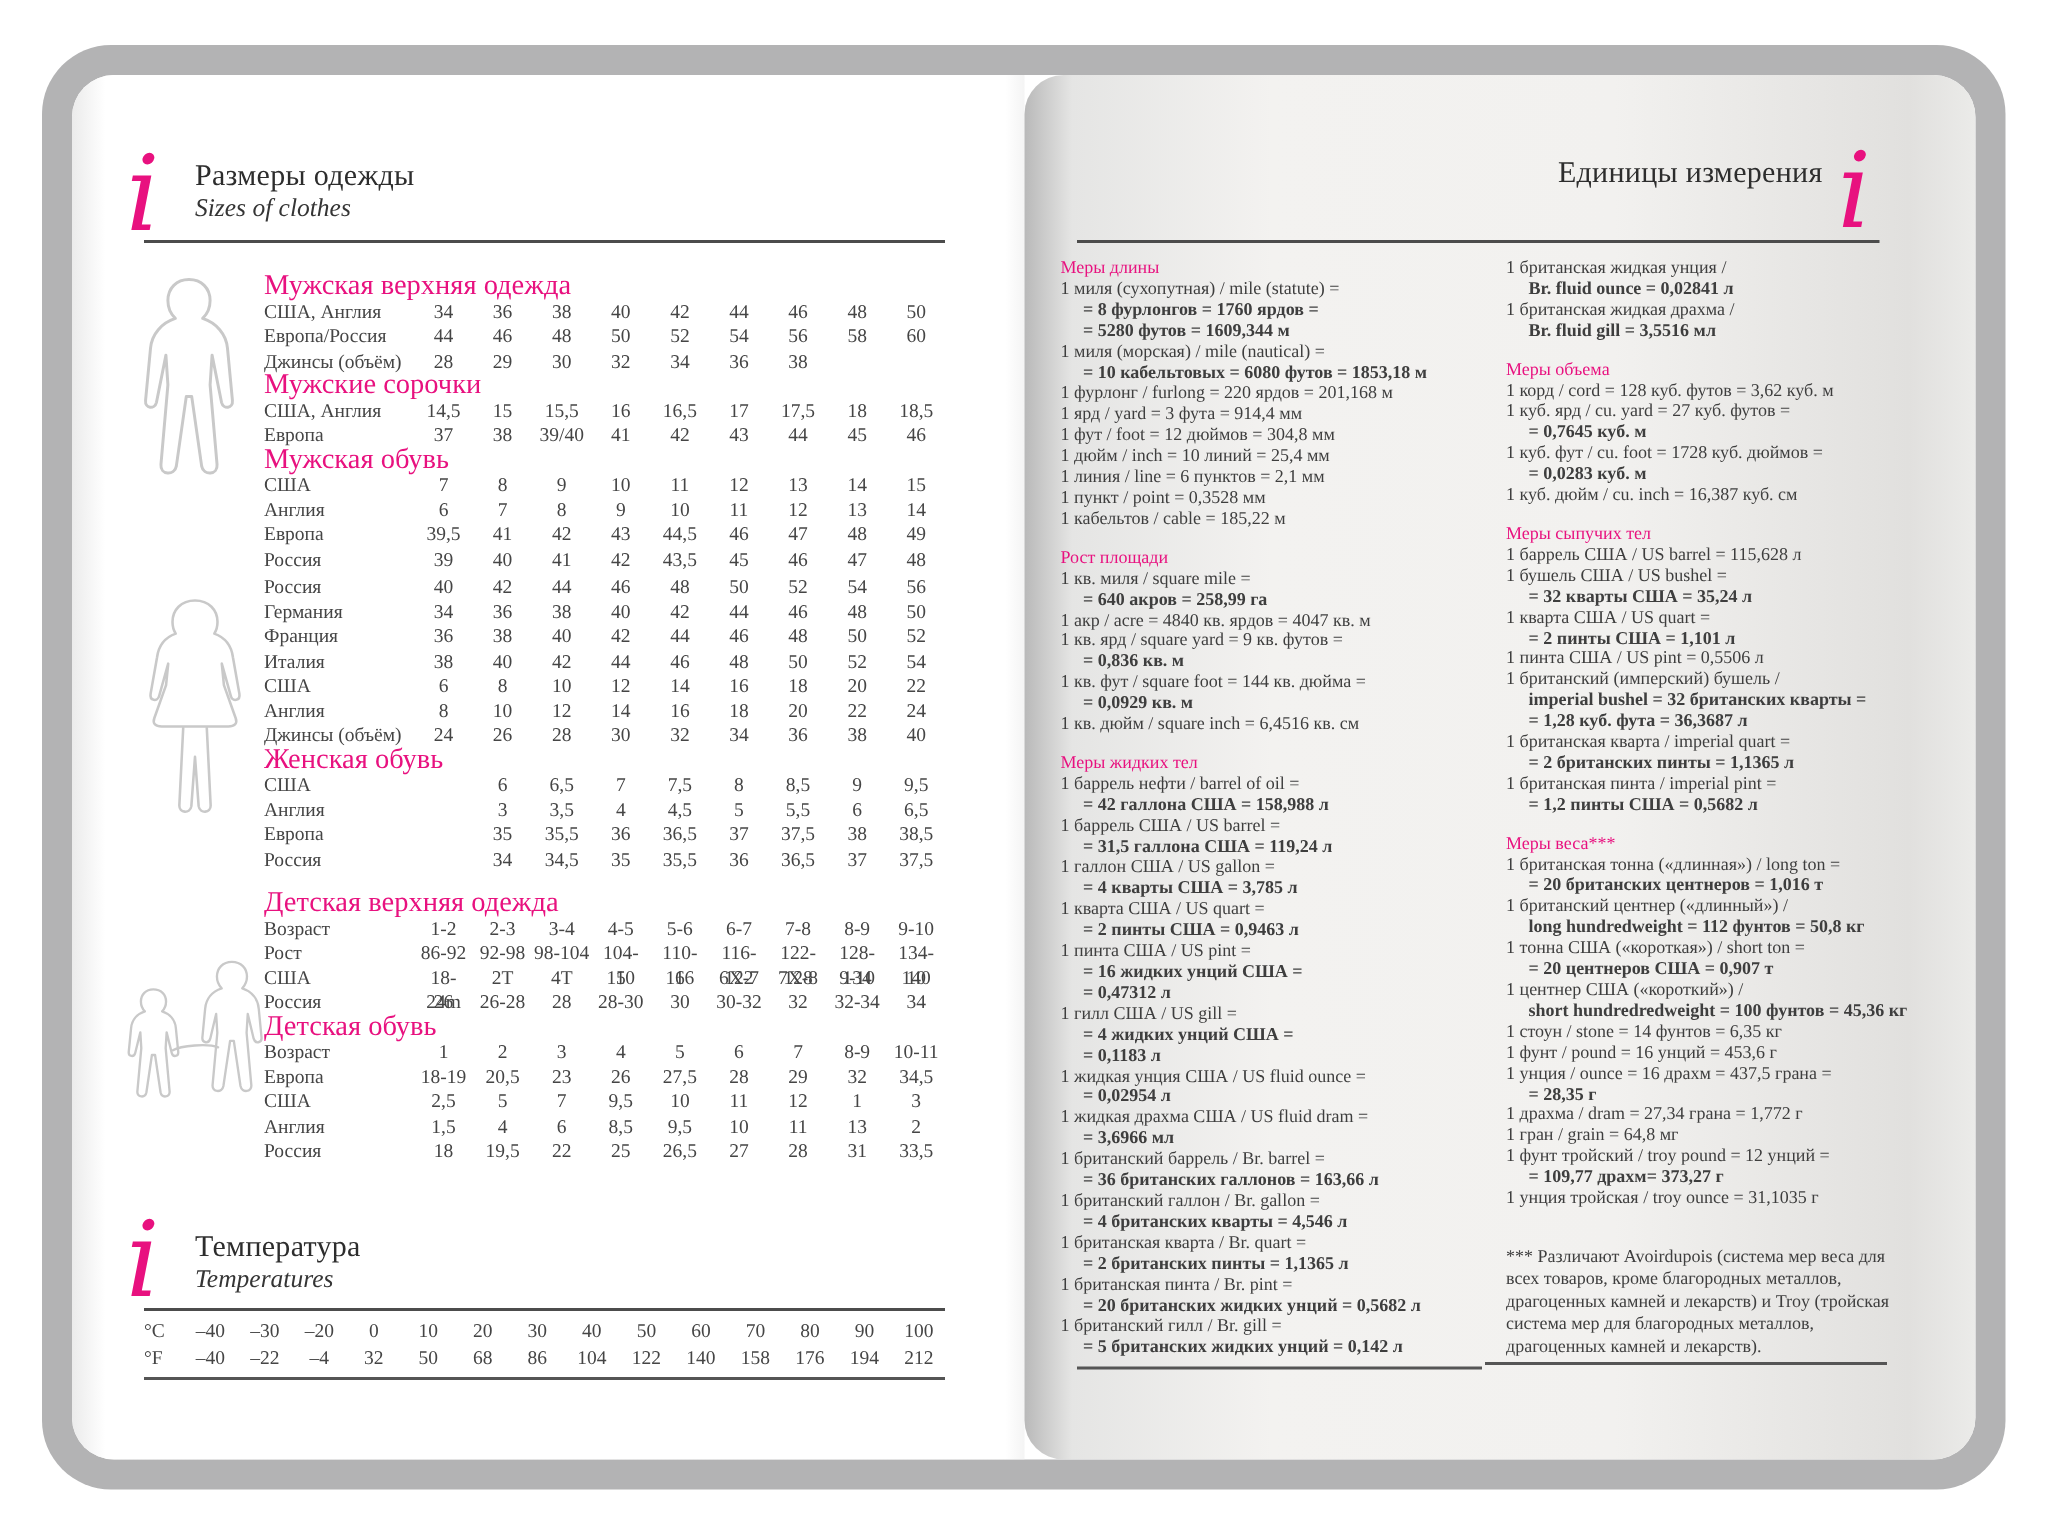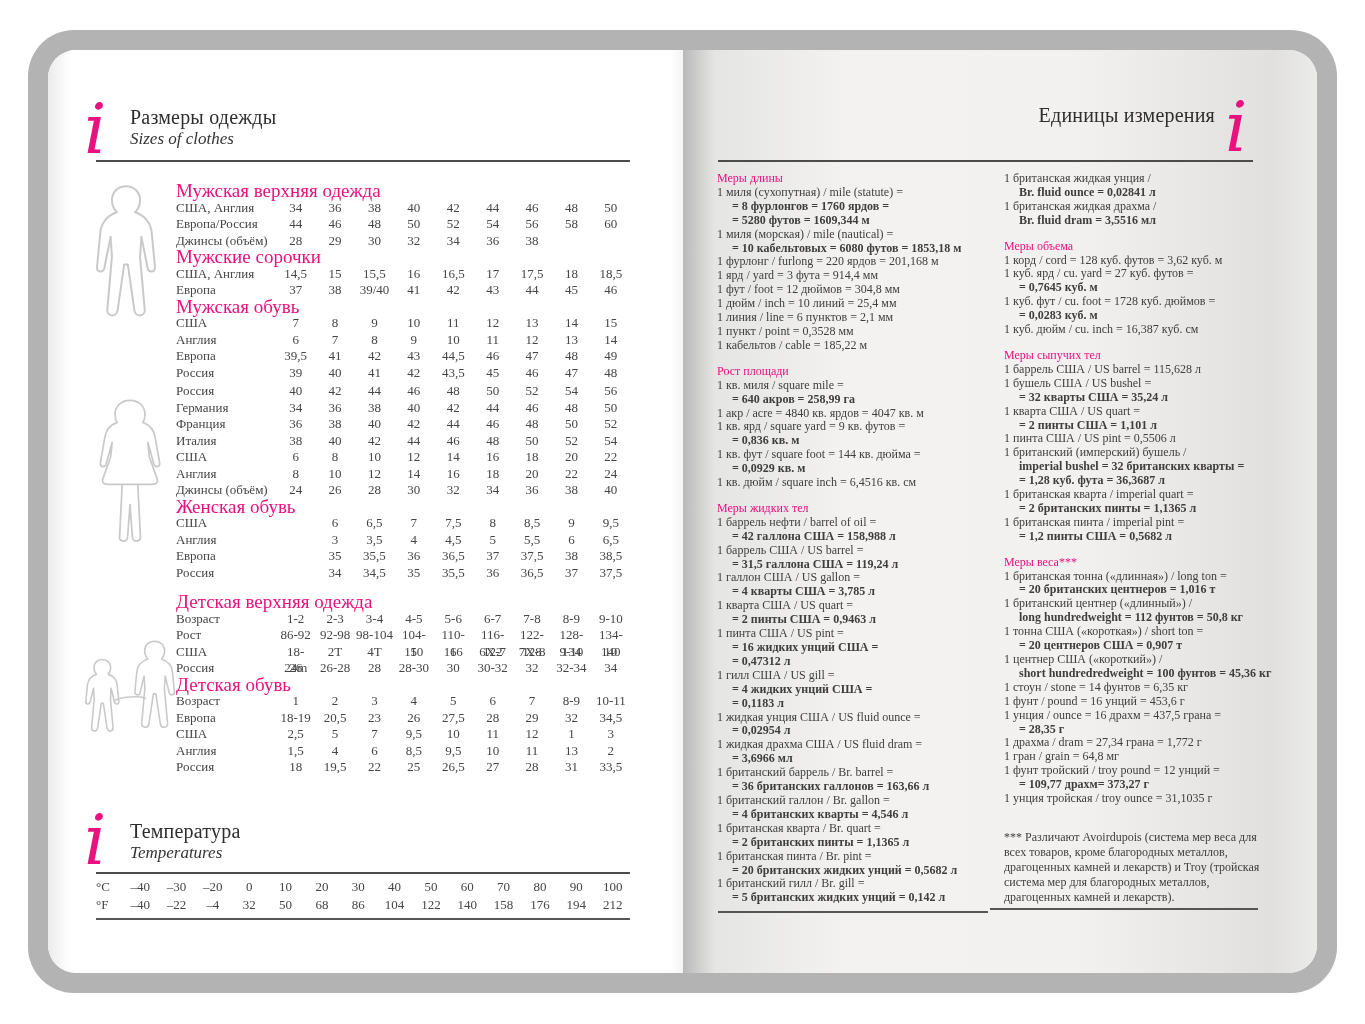--- a/index.html
+++ b/index.html
@@ -5,21 +5,21 @@
   * { margin:0; padding:0; box-sizing:border-box; }
   html,body { width:1365px; height:1024px; background:#ffffff; font-family:"Liberation Serif", serif; }
   .stage { position:relative; width:1365px; height:1024px; overflow:hidden; }
   .board { position:absolute; left:28px; top:30px; width:1309px; height:963px;
            background:#b3b3b4; border-radius:46px; }
   .pages { position:absolute; left:20px; top:20px; width:1269px; height:923px;
            background:#ffffff; border-radius:28px; overflow:hidden; }
   .left-page { position:absolute; left:0; top:0; width:635px; height:100%;
            background:linear-gradient(90deg,#ebebeb 0%,#ffffff 3.5%,#ffffff 98%,#f4f4f4 100%); }
   .right-page { position:absolute; left:635px; top:0; width:634px; height:100%;
-           background:linear-gradient(90deg,#b9b9b9 0%,#e5e5e4 5%,#f3f2f0 26%,#f2f1ef 62%,#e1e0de 93%,#ebebe9 100%); }
+           background:linear-gradient(90deg,#b9b9b9 0%,#e5e5e4 5%,#f3f2f0 26%,#f2f1ef 62%,#e1e0de 93%,#ebebe9 100%);border-radius:26px; }
   .info-i { position:absolute; font-family:"DejaVu Serif", serif; font-style:italic;
             font-size:70px; line-height:1; color:#e8117f; }
   .title-ru { font-size:20px; color:#2d2d2d; letter-spacing:0.2px; }
   .title-en { font-size:17px; font-style:italic; color:#353535; }
   .rule { position:absolute; height:2px; background:#4c4c4c; }
   .thin-rule { position:absolute; height:1.5px; background:#555555; }
 
   
   .size-table { position:absolute; left:128px; width:458px; }
   .tbl-heading { height:16.5px; line-height:16.5px; font-size:19px; color:#e8117f; }
@@ -478,21 +478,21 @@
         <div class="thin-rule" style="left:48px; top:868px; width:534px;"></div>
       </div>
 
       <div class="right-page">
         <div style="position:absolute; left:35px; top:54px; width:497px; text-align:right;">
           <div class="title-ru">Единицы измерения</div>
         </div>
         <div class="info-i" style="left:542px; top:42px;">i</div>
         <div class="rule" style="left:35px; top:110px; width:535px;"></div>
 
-        <div class="ucol" style="left:34px;" id="rcol1">
+        <div class="ucol" style="left:24px;" id="rcol1">
             <div class="uheading first">Меры длины</div>
             <div class="uline">1 миля (сухопутная) / mile (statute) =</div>
             <div class="uline ind">= 8 фурлонгов = 1760 ярдов =</div>
             <div class="uline ind">= 5280 футов = 1609,344 м</div>
             <div class="uline">1 миля (морская) / mile (nautical) =</div>
             <div class="uline ind">= 10 кабельтовых = 6080 футов = 1853,18 м</div>
             <div class="uline">1 фурлонг / furlong = 220 ярдов = 201,168 м</div>
             <div class="uline">1 ярд / yard = 3 фута = 914,4 мм</div>
             <div class="uline">1 фут / foot = 12 дюймов = 304,8 мм</div>
             <div class="uline">1 дюйм / inch = 10 линий = 25,4 мм</div>
@@ -535,21 +535,21 @@
             <div class="uline ind">= 2 британских пинты = 1,1365 л</div>
             <div class="uline">1 британская пинта / Br. pint =</div>
             <div class="uline ind">= 20 британских жидких унций = 0,5682 л</div>
             <div class="uline">1 британский гилл / Br. gill =</div>
             <div class="uline ind">= 5 британских жидких унций = 0,142 л</div>
           </div>
         <div class="ucol" style="left:307px;margin-left:14px;" id="rcol2">
         <div class="uline">1 британская жидкая унция /</div>
             <div class="uline ind">Br. fluid ounce = 0,02841 л</div>
             <div class="uline">1 британская жидкая драхма /</div>
-            <div class="uline ind">Br. fluid dram = 3,5516 мл</div>
+            <div class="uline ind">Br. fluid gill = 3,5516 мл</div>
             <div class="uheading">Меры объема</div>
             <div class="uline">1 корд / cord = 128 куб. футов = 3,62 куб. м</div>
             <div class="uline">1 куб. ярд / cu. yard = 27 куб. футов =</div>
             <div class="uline ind">= 0,7645 куб. м</div>
             <div class="uline">1 куб. фут / cu. foot = 1728 куб. дюймов =</div>
             <div class="uline ind">= 0,0283 куб. м</div>
             <div class="uline">1 куб. дюйм / cu. inch = 16,387 куб. см</div>
             <div class="uheading">Меры сыпучих тел</div>
             <div class="uline">1 баррель США / US barrel = 115,628 л</div>
             <div class="uline">1 бушель США / US bushel =</div>

